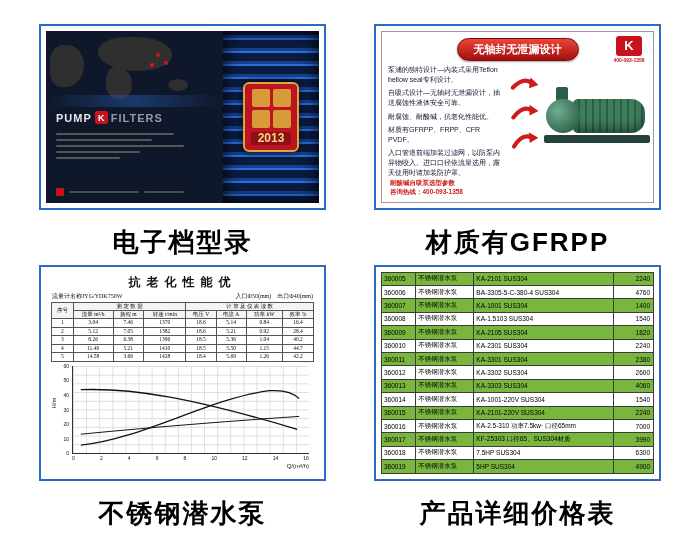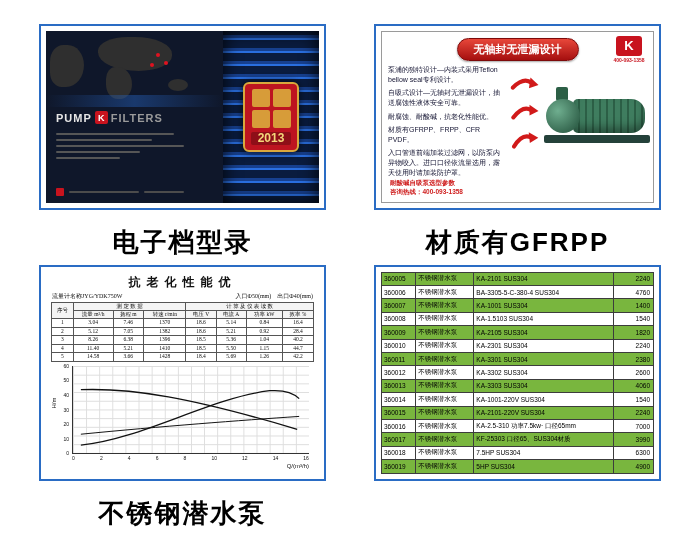--- a/index.html
+++ b/index.html
@@ -461,16 +461,17 @@
           </tr>
           <tr class="g">
             <td class="c-code">360019</td>
             <td class="c-cat">不锈钢潜水泵</td>
             <td class="c-model">5HP SUS304</td>
             <td class="c-price">4900</td>
           </tr>
         </tbody>
           </table>
       </div>
+      <div class="caption">产品详细价格表</div>
     </div>
 
   </div>
 </div>
 
 </body></html>

